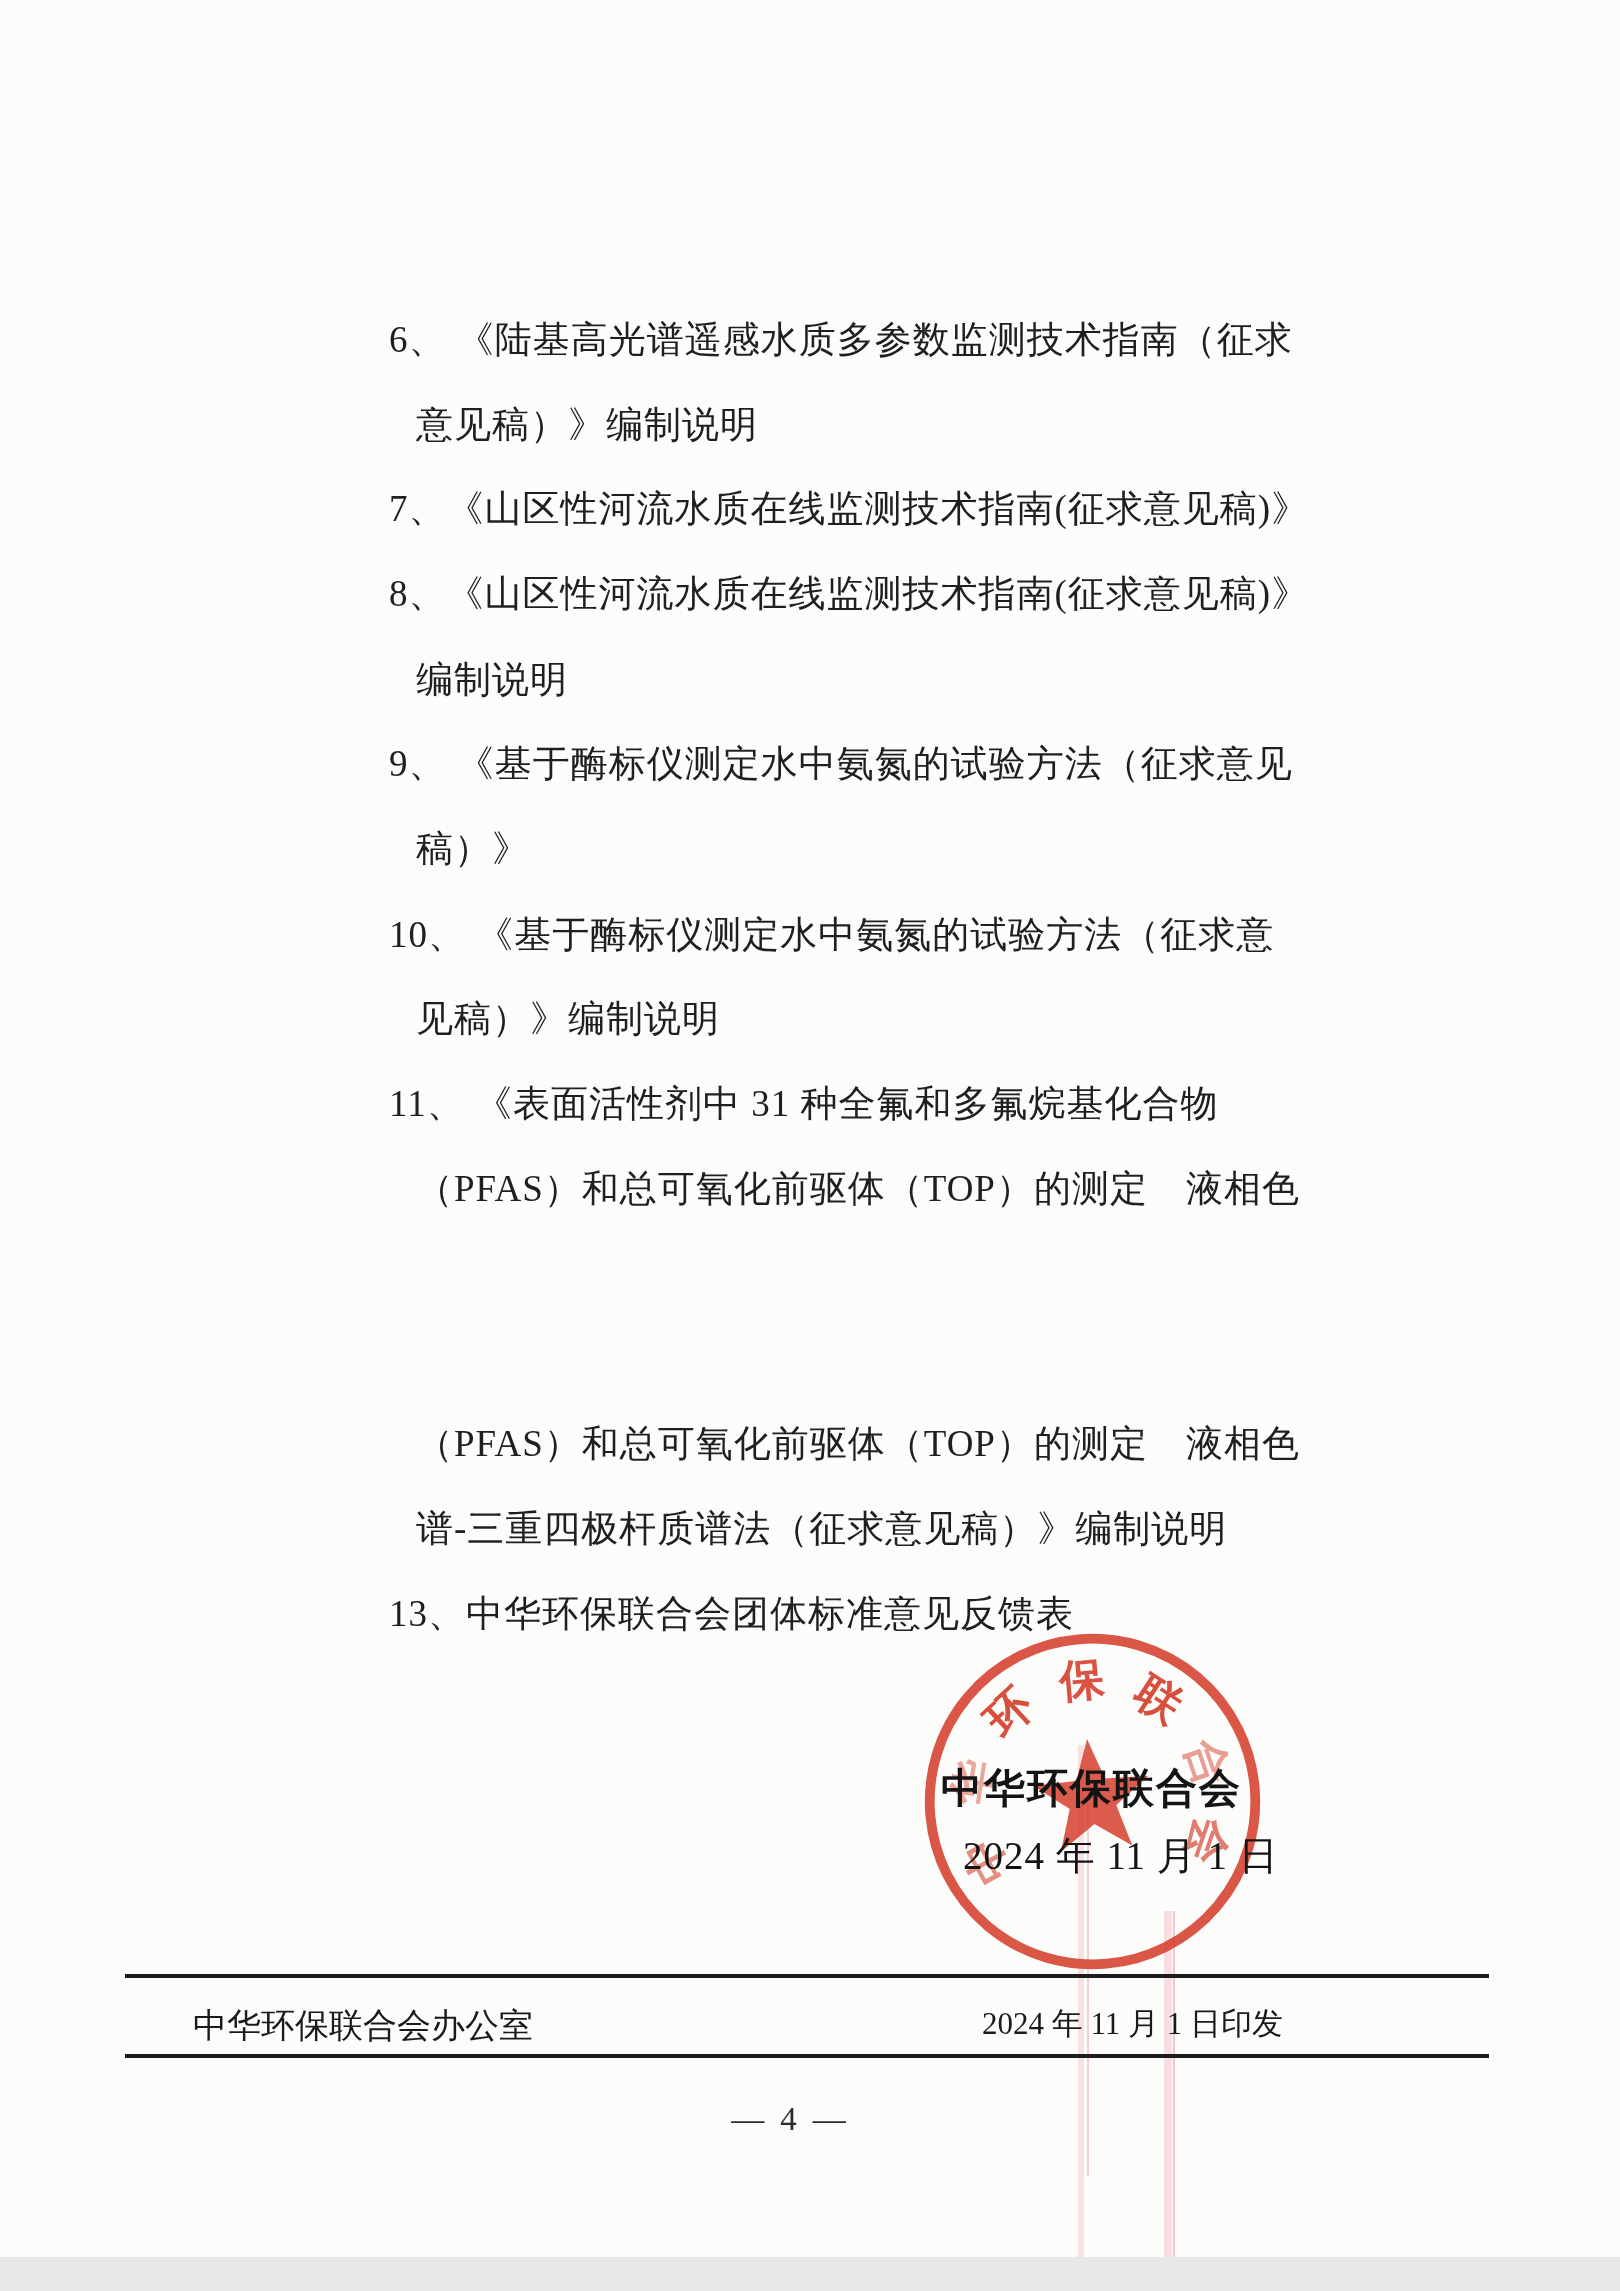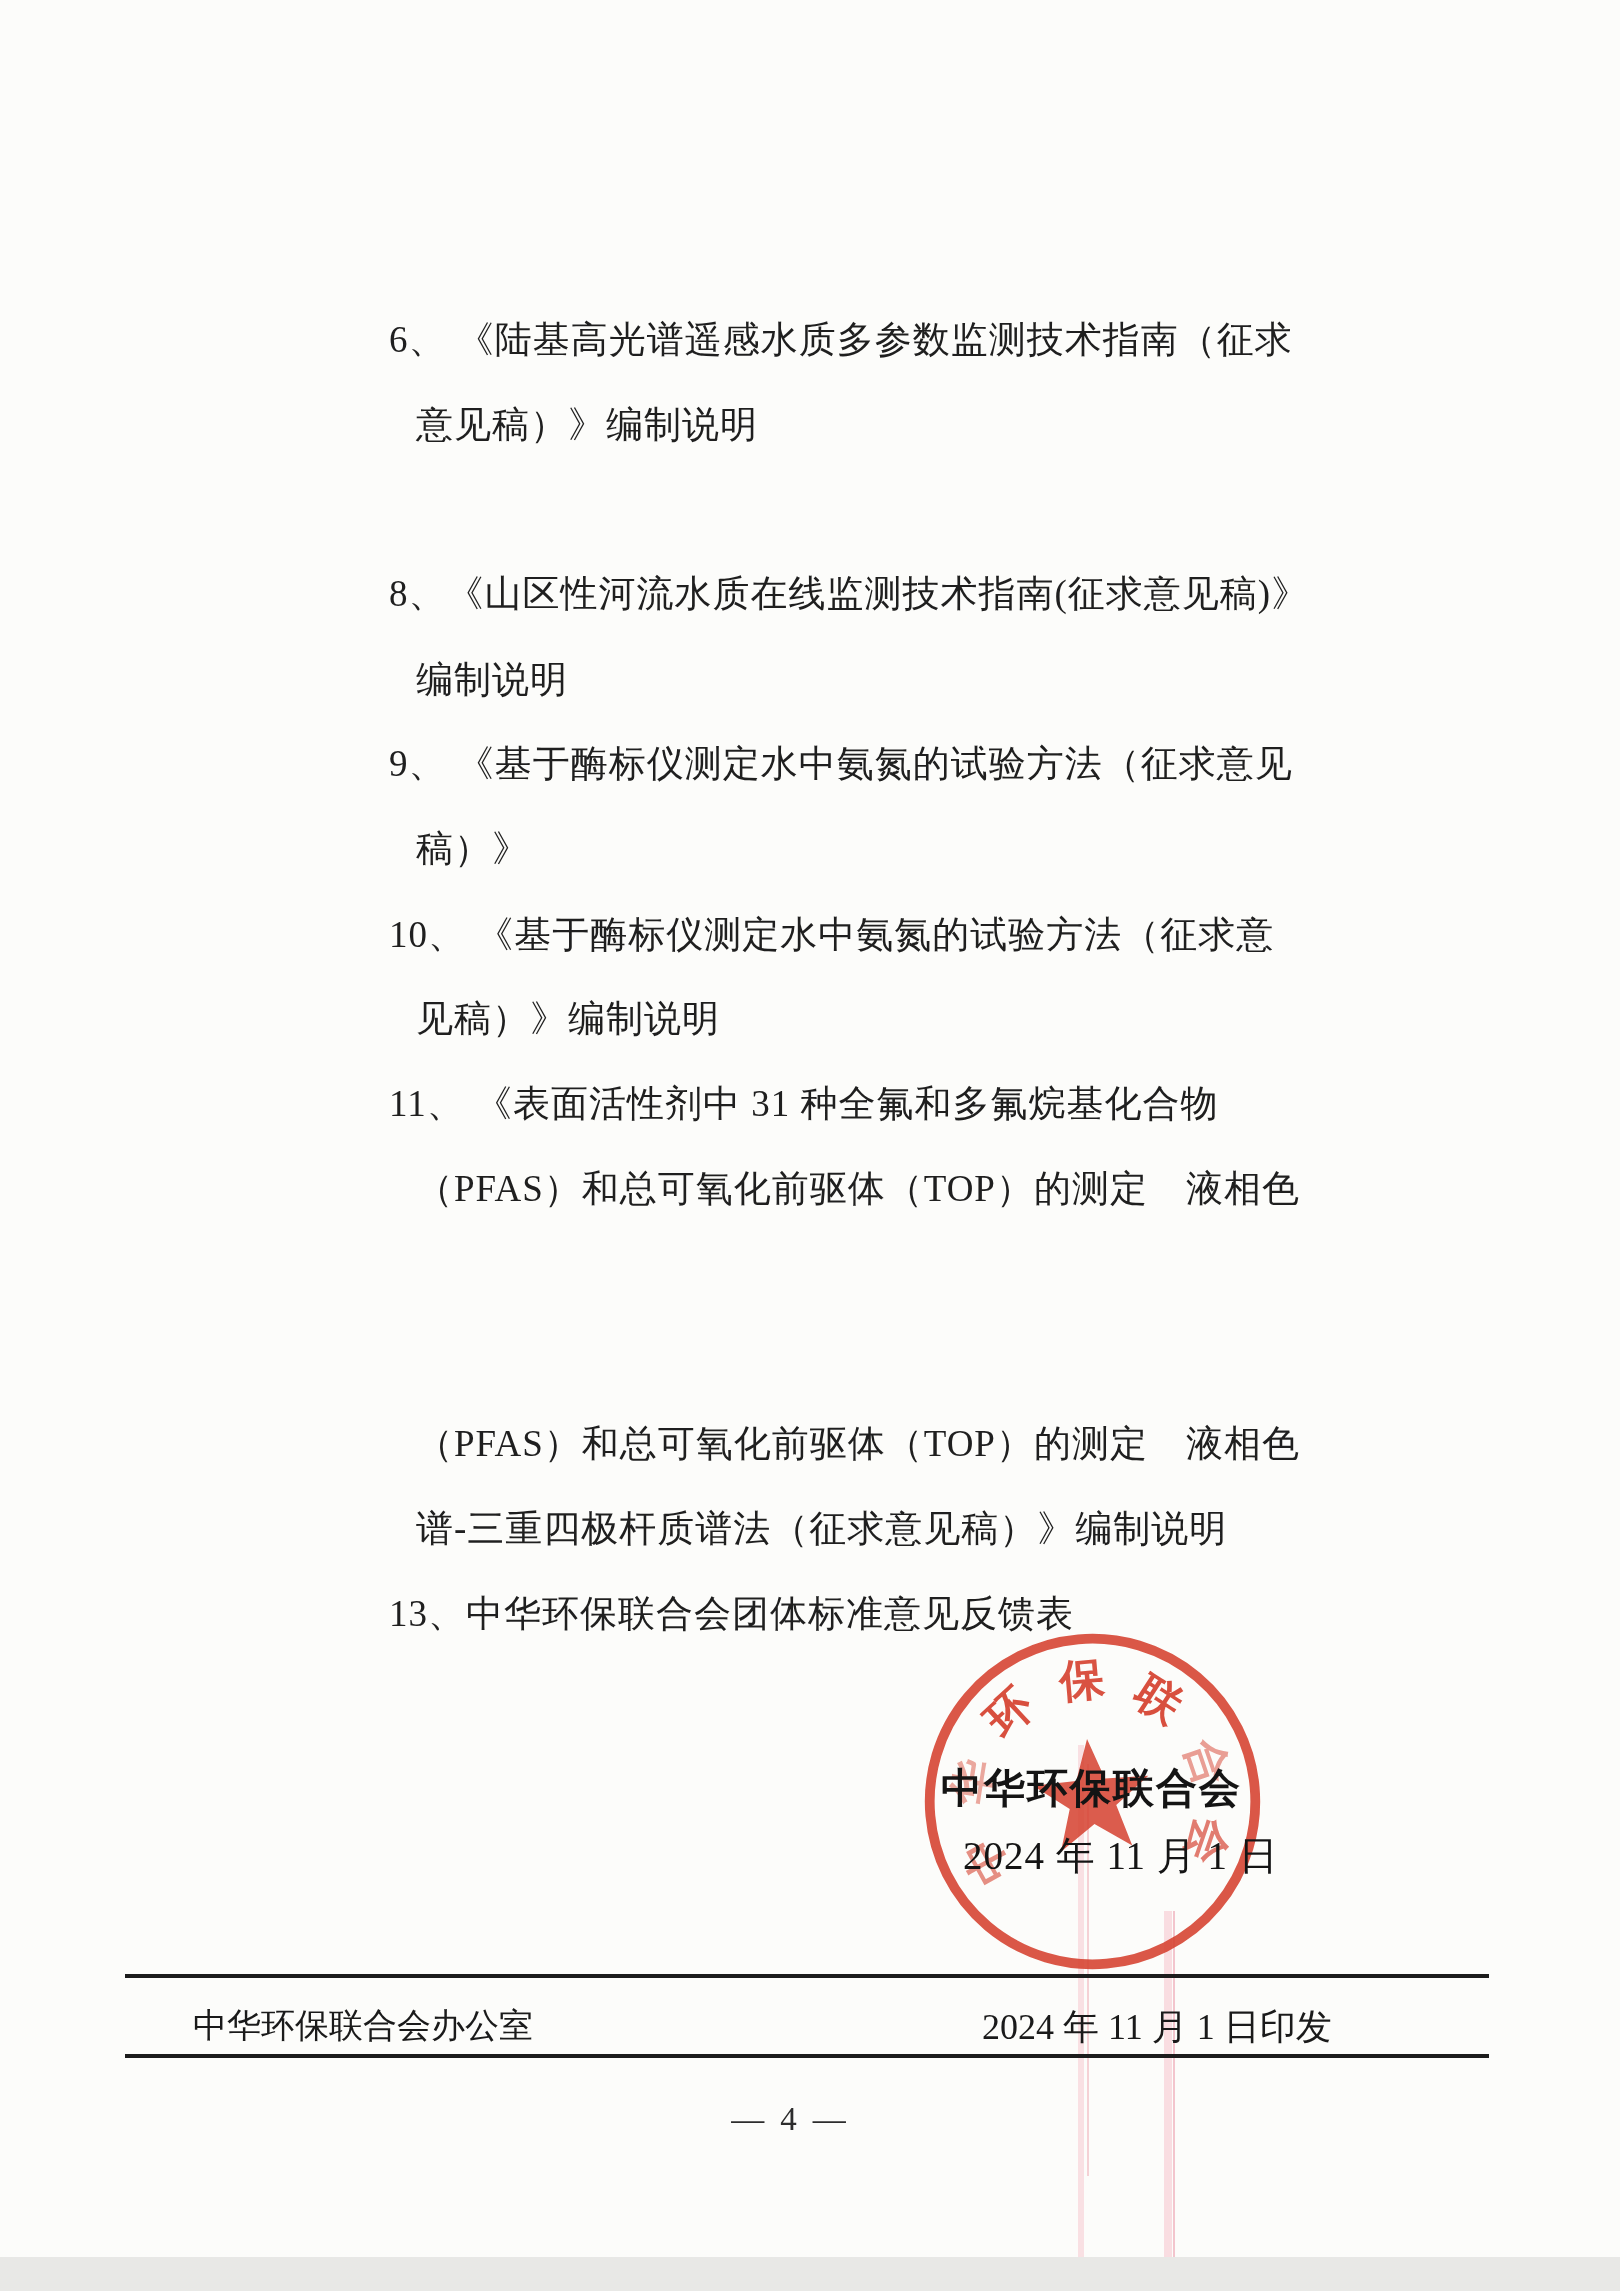--- a/index.html
+++ b/index.html
@@ -53,34 +53,35 @@
   
   .rule{position:absolute;left:125px;width:1364px;height:3.9px;background:#1c1c1c;z-index:6;}
   .rule.top{top:1974px;}
   .rule.bottom{top:2054px;}
   .footer-left{
     position:absolute;left:193px;top:2003px;
     font-size:34px;color:#1a1a1a;letter-spacing:0px;white-space:pre;z-index:6;
   }
   .footer-right{
     position:absolute;left:982px;top:2003px;
-    font-size:36px;color:#1a1a1a;letter-spacing:0px;white-space:pre;z-index:6;
+    font-size:31px;color:#1a1a1a;letter-spacing:0px;white-space:pre;z-index:6;
   }
   .page-num{
     position:absolute;left:0;top:2101px;width:1581px;
     text-align:center;font-size:33px;color:#2c2c2c;letter-spacing:3.9px;z-index:6;white-space:pre;
   }
 </style>
 </head>
 <body>
 
 <div class="page">
 
   <div class="bline first" style="top:317px">6、 《陆基高光谱遥感水质多参数监测技术指南（征求</div>
   <div class="bline cont" style="top:402px">意见稿）》编制说明</div>
+  <div class="bline first" style="top:486px">7、《山区性河流水质在线监测技术指南(征求意见稿)》</div>
   <div class="bline first" style="top:571px">8、《山区性河流水质在线监测技术指南(征求意见稿)》</div>
   <div class="bline cont" style="top:657px">编制说明</div>
   <div class="bline first" style="top:741px">9、 《基于酶标仪测定水中氨氮的试验方法（征求意见</div>
   <div class="bline cont" style="top:826px">稿）》</div>
   <div class="bline first" style="top:912px">10、 《基于酶标仪测定水中氨氮的试验方法（征求意</div>
   <div class="bline cont" style="top:996px">见稿）》编制说明</div>
   <div class="bline first" style="top:1081px">11、 《表面活性剂中 31 种全氟和多氟烷基化合物</div>
   <div class="bline cont" style="top:1166px">（PFAS）和总可氧化前驱体（TOP）的测定　液相色</div>
   <div class="bline cont" style="top:1421px">（PFAS）和总可氧化前驱体（TOP）的测定　液相色</div>
   <div class="bline cont" style="top:1506px">谱-三重四极杆质谱法（征求意见稿）》编制说明</div>

